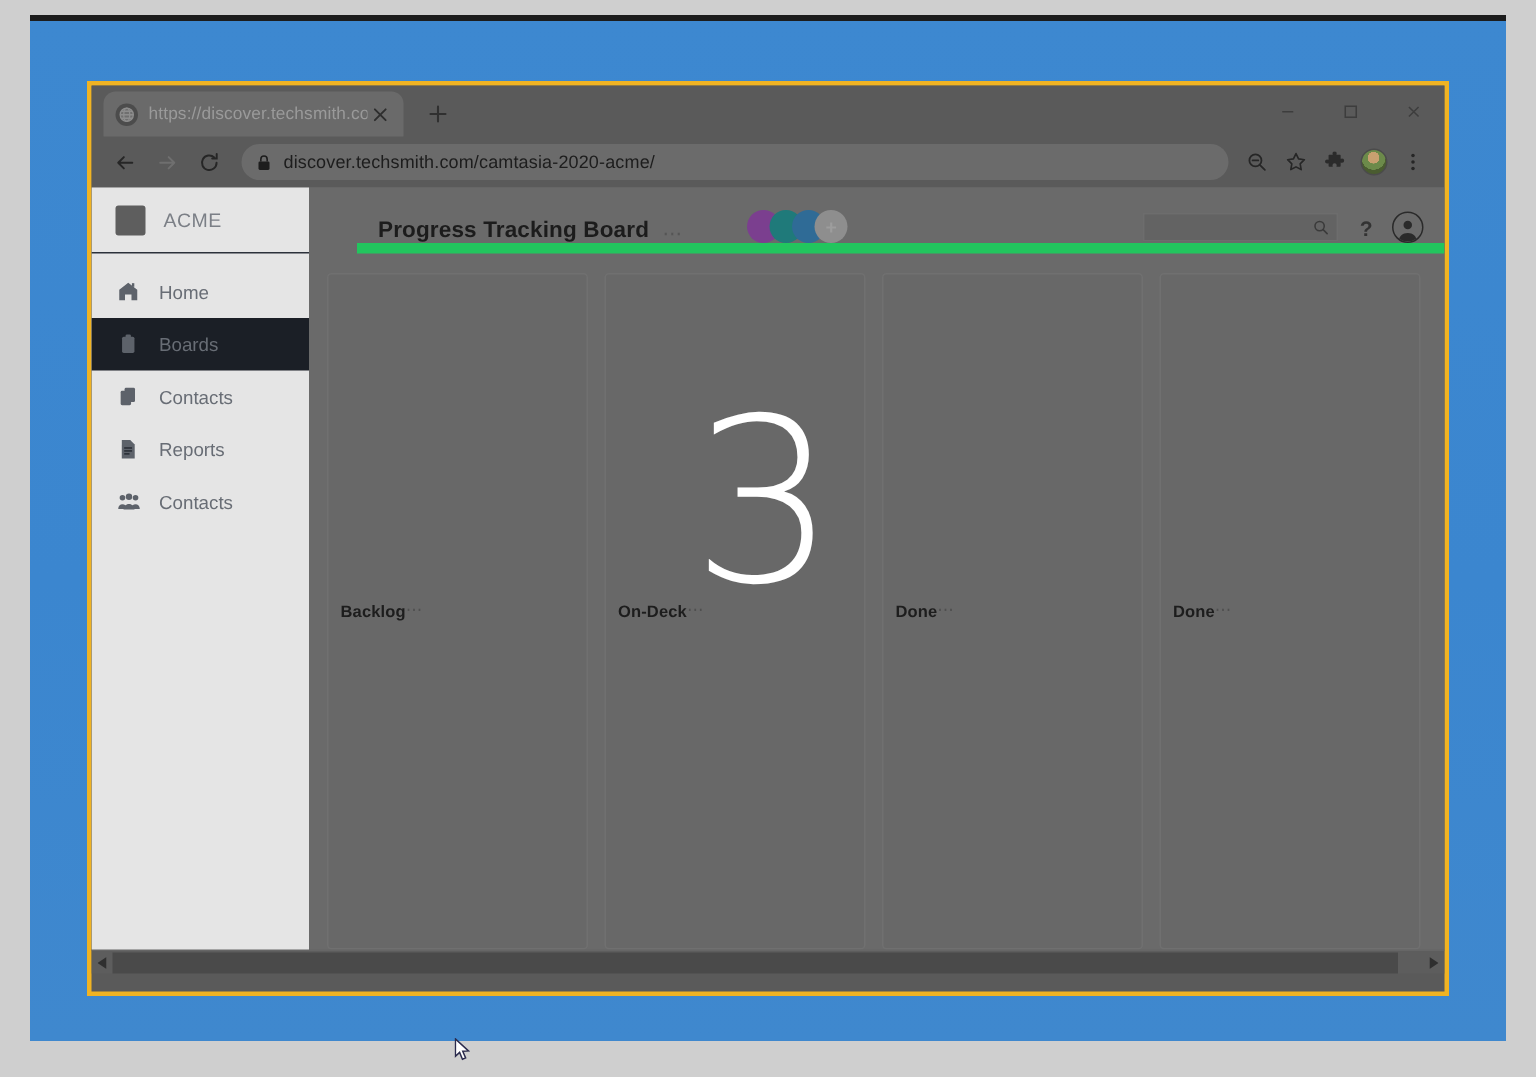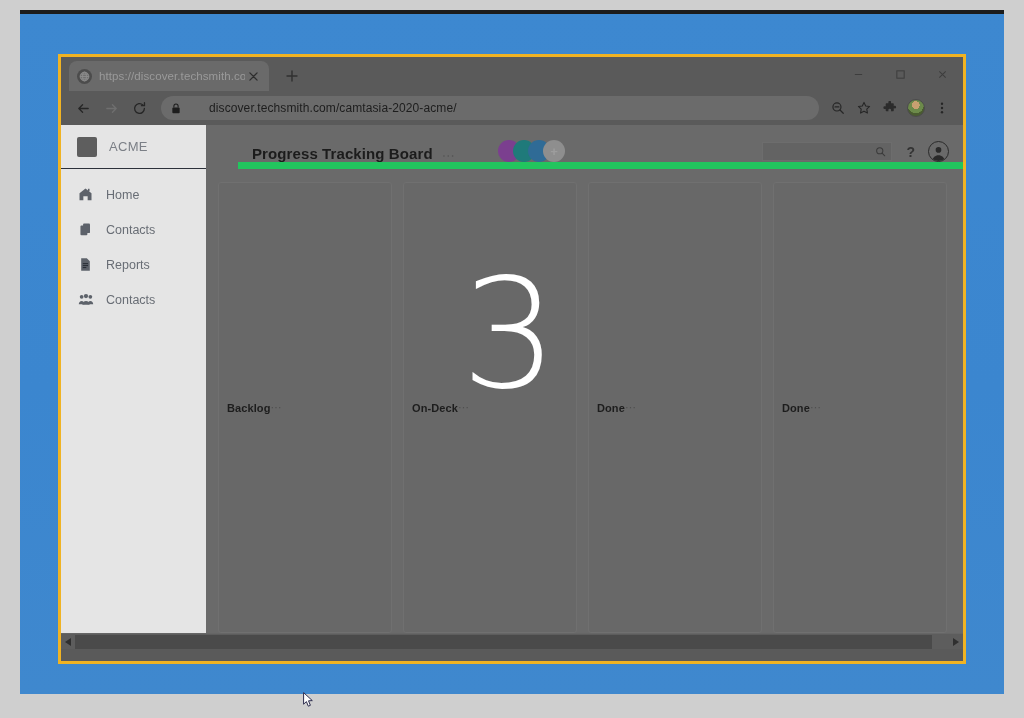--- a/index.html
+++ b/index.html
@@ -128,21 +128,20 @@
   .navbtn.dim { color: #6f6f6f; }
   .omnibox {
     flex: 1;
     height: 24px;
     margin: 0 6px 0 8px;
     border-radius: 12px;
     background: #6b6b6b;
     display: flex;
     align-items: center;
     padding: 0 10px;
-    gap: 20px;
   }
   .omnibox .lock { margin-right: 8px; display: flex; }
   .omnibox .url {
     font-size: 12px;
     color: #1d1d1d;
     white-space: nowrap;
     letter-spacing: .1px;
   }
   .tbicon {
     width: 26px; height: 26px;
@@ -512,20 +511,29 @@
           <div class="navitem">
             <span class="navicon">
               <svg width="15" height="15" viewBox="0 0 16 16" fill="#5d626a">
                 <path d="M8 1.6L1.6 6.6V14h4.1V9.9h4.6V14h4.1V6.6z"></path>
                 <rect x="10.6" y="1.9" width="1.7" height="2.6"></rect>
               </svg>
             </span>
             <span>Home</span>
           </div>
 
+          <div class="navitem active">
+            <span class="navicon">
+              <svg width="15" height="15" viewBox="0 0 16 16" fill="#5d626a">
+                <rect x="3.6" y="2.6" width="8.8" height="11.6" rx="1.2"></rect>
+                <rect x="6.1" y="1" width="3.8" height="2.8" rx="1"></rect>
+              </svg>
+            </span>
+            <span>Boards</span>
+          </div>
 
           <div class="navitem">
             <span class="navicon">
               <svg width="15" height="15" viewBox="0 0 16 16" fill="#5d626a">
                 <rect x="5.4" y="1.6" width="7.4" height="10.2" rx="1"></rect>
                 <rect x="2.6" y="3.8" width="7.4" height="10.2" rx="1"></rect>
               </svg>
             </span>
             <span>Contacts</span>
           </div>

